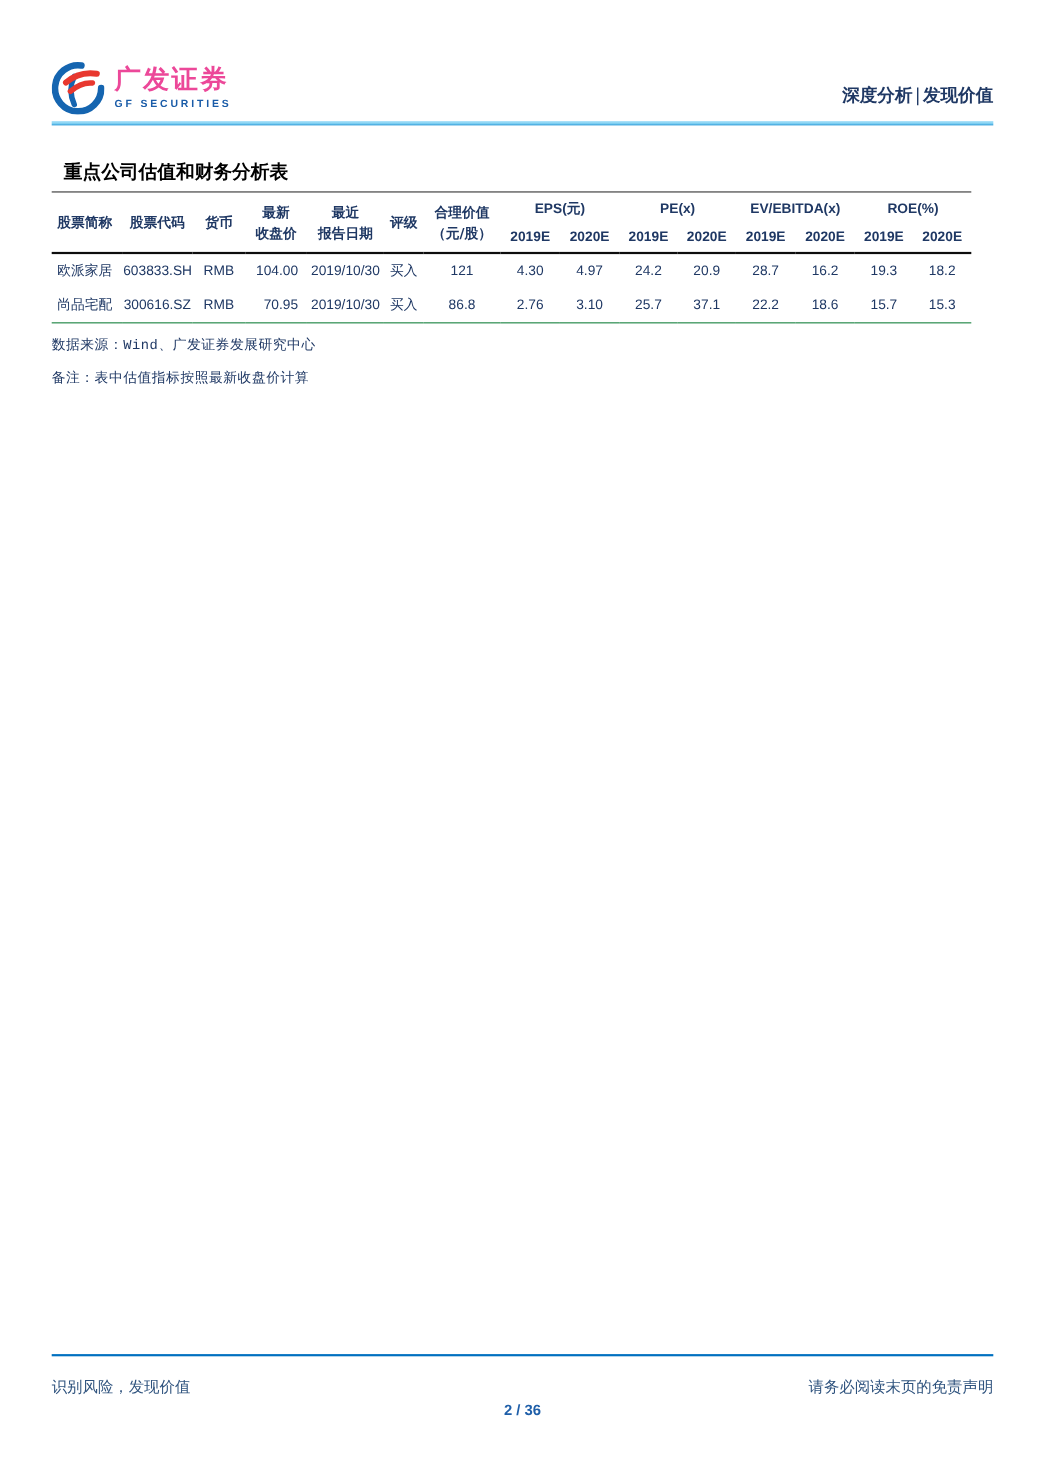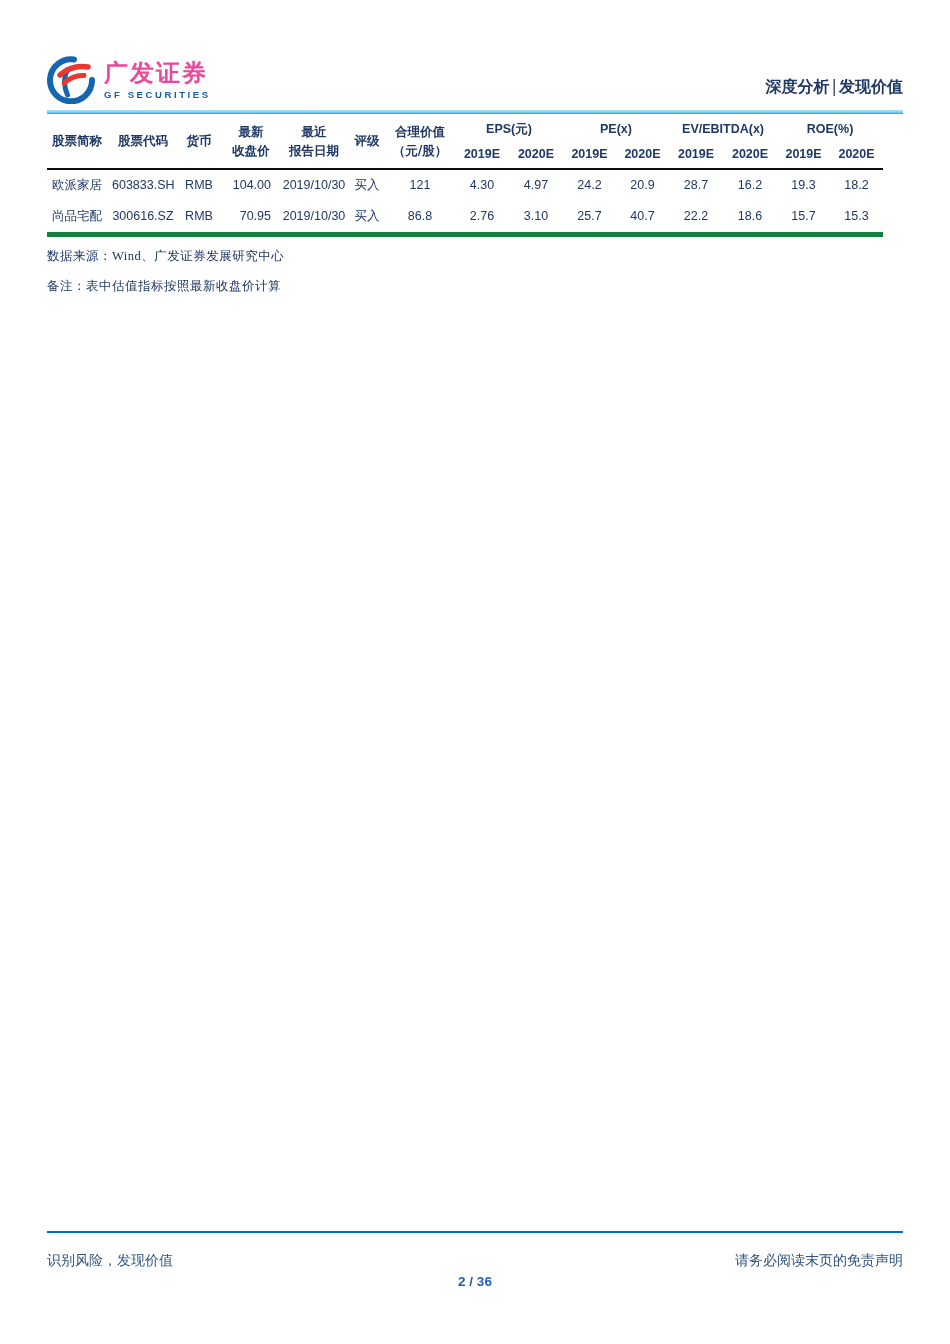--- a/index.html
+++ b/index.html
@@ -81,26 +81,26 @@
   table.val thead th span { display: block; }
   
   table.val thead th.rs, table.val thead tr.yr th { border-bottom: 2px solid #0d0d0d; }
   table.val thead th.grp { border-bottom: none; padding-top: 6px; }
   table.val tbody td {
     padding: 7px 1px;
     height: 27px;
     font-family: "Liberation Sans", sans-serif;
   }
   table.val tbody td.cjk { font-family: Liberation Sans, sans-serif; }
-  table.val tbody tr:last-child td { border-bottom: 5px solid #15803d; }
+  table.val tbody tr:last-child td { border-bottom: 1px solid #15803d; }
   table.val .al { text-align: left; padding-left: 5px; }
   table.val .ar { text-align: right; padding-right: 8px; }
 
   .fnote {
-    font-family: Liberation Serif, serif;
+    font-family: Liberation Mono, monospace;
     font-size: 12.5px;
     color: #1f3864;
     letter-spacing: 0.5px;
   }
   .fnote.src { margin-top: 11px; }
   .fnote.rmk { margin-top: 13px; }
 
   
   .ftr { margin-top: auto; padding-bottom: 55px; }
   .ftr-rule { border-top: 2px solid #0070c0; }
@@ -132,20 +132,21 @@
         <span class="brand-cn">广发证券</span>
         <span class="brand-en">GF SECURITIES</span>
       </div>
     </div>
     <div class="doc-meta">
       <span>深度分析</span><span class="pipe">|</span><span>发现价值</span>
     </div>
   </div>
   <div class="top-rule"></div>
 
+  <h2 class="tbl-title">重点公司估值和财务分析表</h2>
 
   <table class="val">
     <colgroup>
       <col style="width:64px">
         <col style="width:64px">
         <col style="width:48px">
       <col style="width:56px">
         <col style="width:70px">
         <col style="width:36px">
       <col style="width:70px">
@@ -214,21 +215,21 @@
         <td class="al cjk">尚品宅配</td>
         <td>300616.SZ</td>
         <td>RMB</td>
         <td class="ar">70.95</td>
         <td>2019/10/30</td>
         <td class="cjk">买入</td>
         <td>86.8</td>
         <td>2.76</td>
         <td>3.10</td>
         <td>25.7</td>
-        <td>40.7</td>
+        <td>37.1</td>
         <td>22.2</td>
         <td>18.6</td>
         <td>15.7</td>
         <td>15.3</td>
       </tr>
     </tbody>
   </table>
 
   <p class="fnote src">数据来源：Wind、广发证券发展研究中心</p>
   <p class="fnote rmk">备注：表中估值指标按照最新收盘价计算</p>

